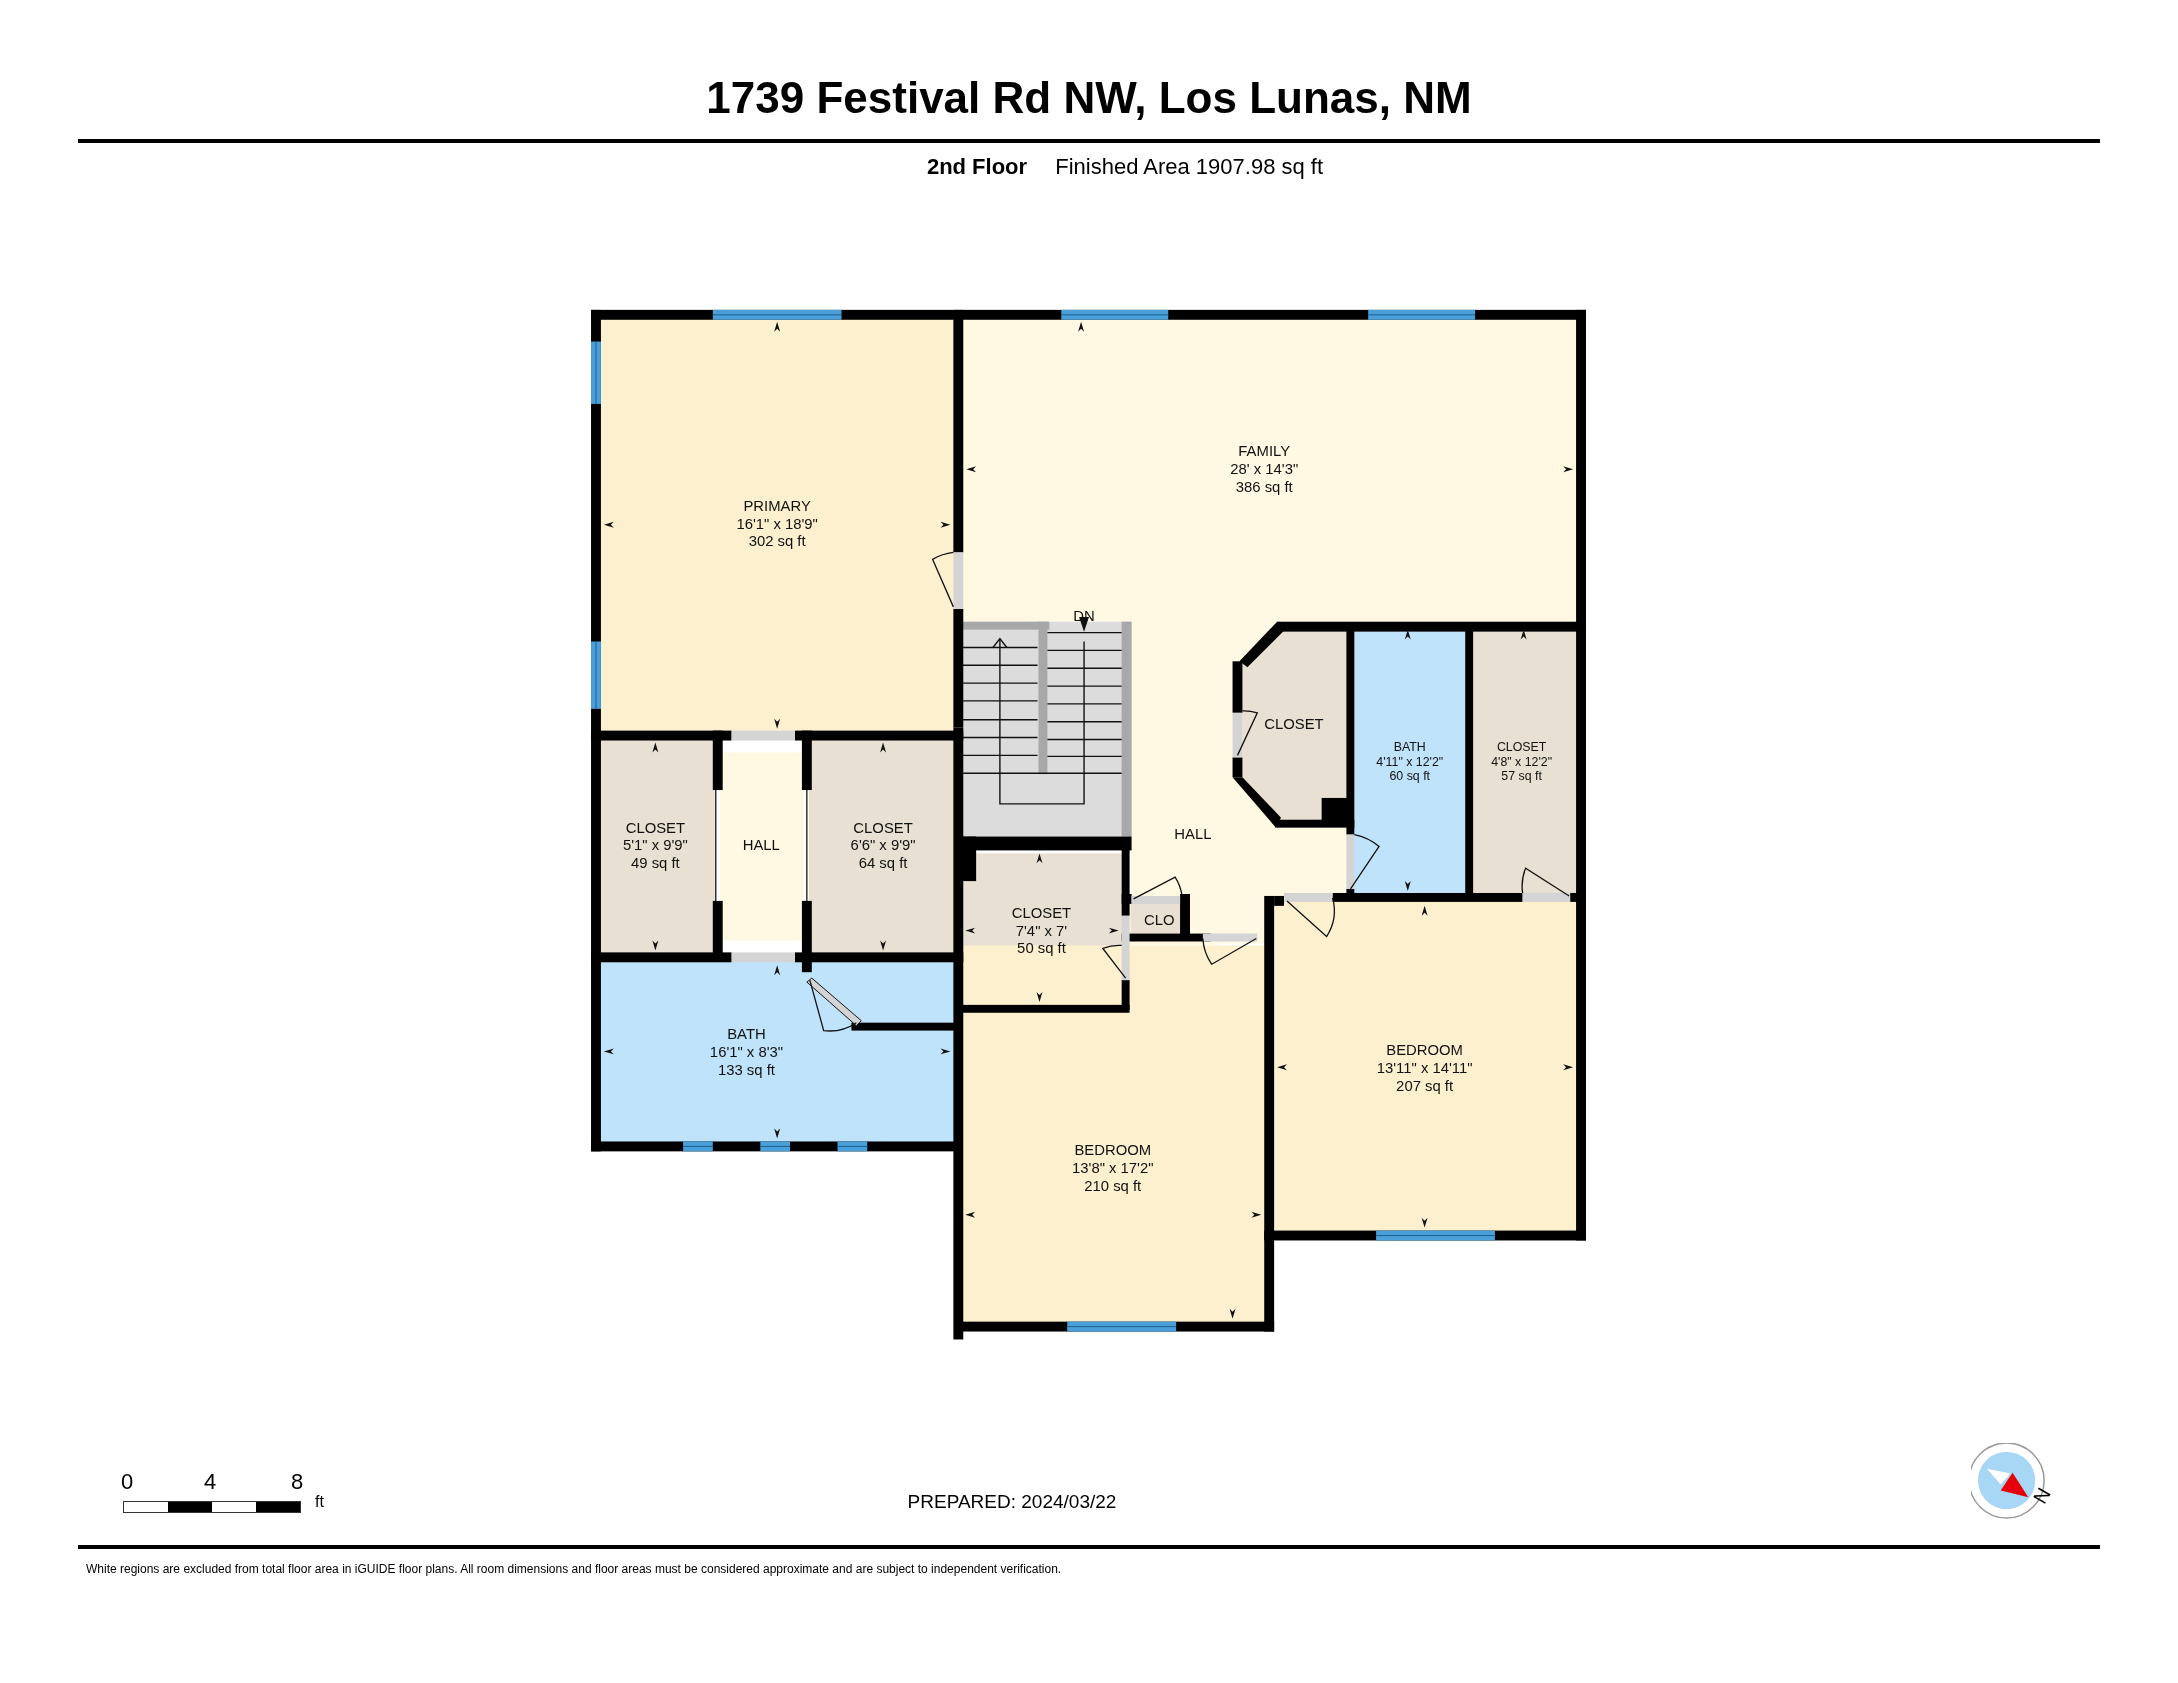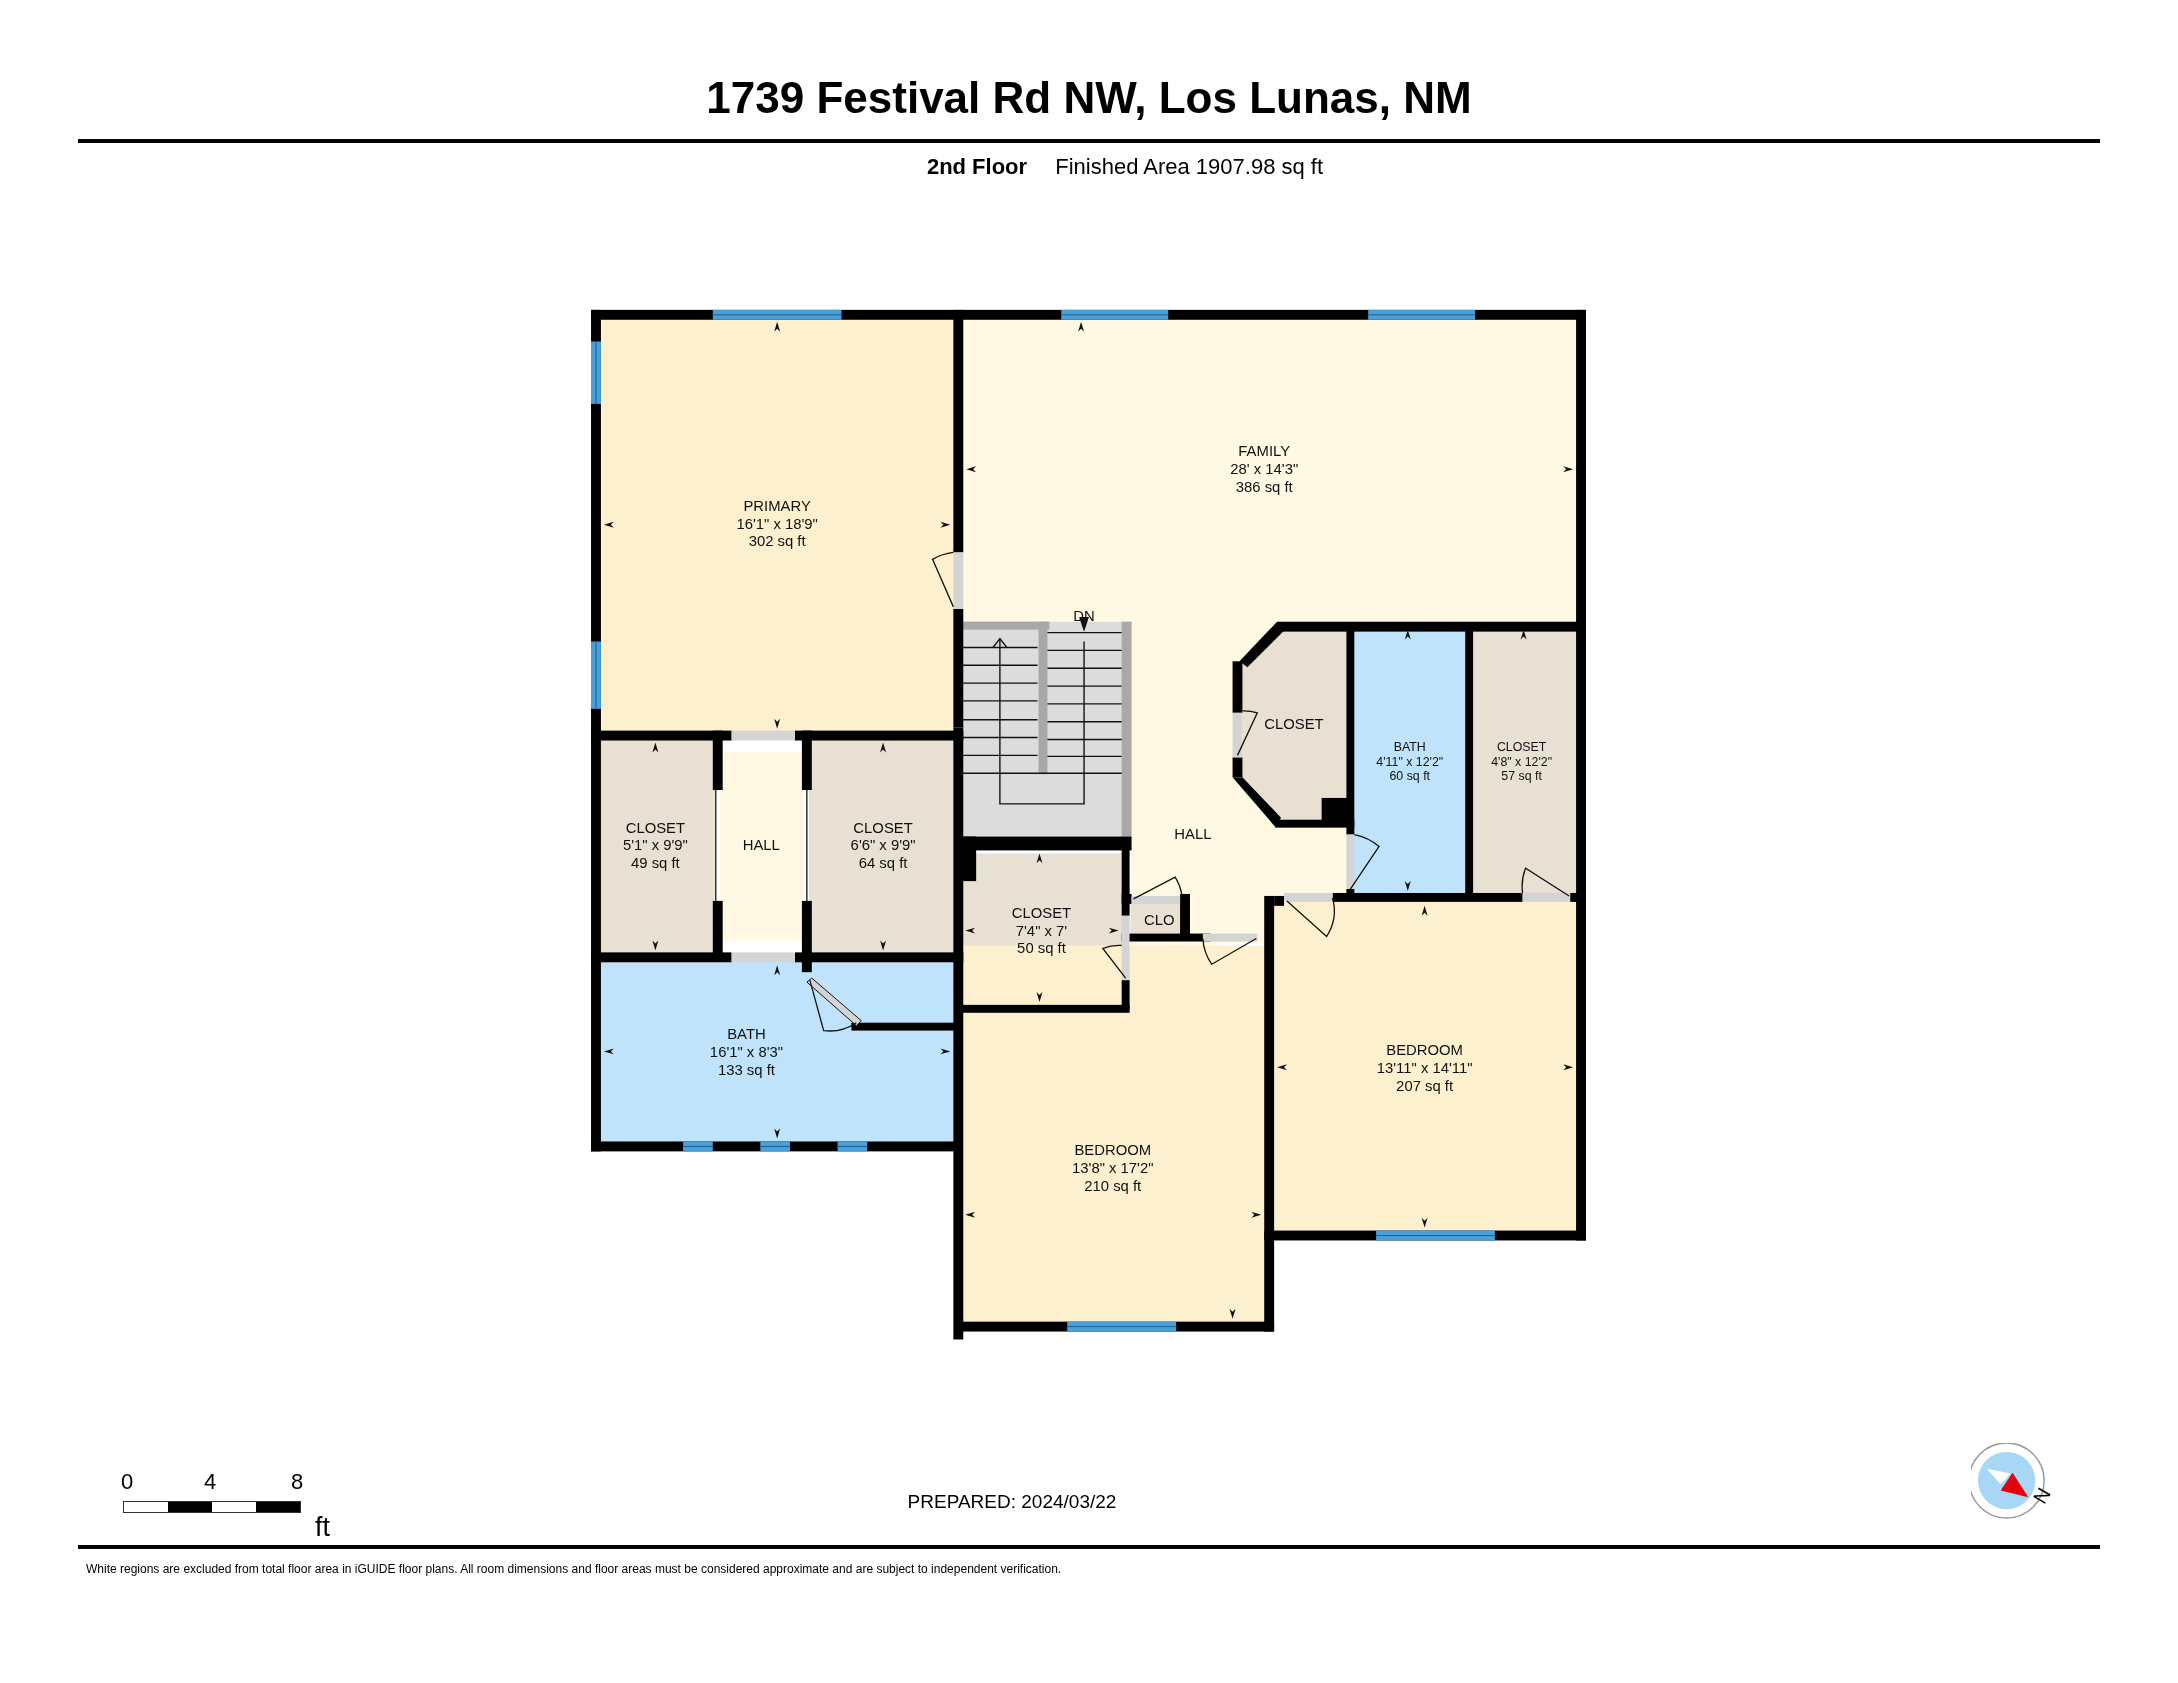--- a/index.html
+++ b/index.html
@@ -8,21 +8,21 @@
   .rule{position:absolute;left:78px;width:2022px;height:4px;background:#000;}
   .floor-info{position:absolute;top:154px;left:0;width:2178px;text-align:center;font-size:22px;padding-left:36px;}
   .floor-info .floor-name{font-weight:bold;margin-right:22px;}
   svg.plan{position:absolute;left:0;top:0;}
   .room-label{font-family:"Liberation Sans",sans-serif;font-size:15px;fill:#111;text-anchor:middle;}
   .room-label.small{font-size:12.5px;}
   .scale{position:absolute;left:121px;top:1469px;width:238px;height:59px;}
   .scale .tick{position:absolute;top:0;font-size:22px;}
   .scale .bar{position:absolute;top:32px;left:2px;width:176px;height:10px;border:1px solid #333;display:flex;}
   .scale .bar span{flex:1;height:100%;}
-  .scale .unit{position:absolute;left:194px;top:24px;font-size:27px;margin-top:19px;}
+  .scale .unit{position:absolute;left:194px;top:24px;font-size:16px;}
   .prepared{position:absolute;left:0;width:2024px;top:1491px;text-align:center;font-size:19px;}
   .compass{position:absolute;left:1971px;top:1443px;width:89px;height:79px;}
   .disclaimer{position:absolute;left:86px;top:1562px;font-size:12px;}
 </style>
 </head>
 <body>
 
 <div class="title">1739 Festival Rd NW, Los Lunas, NM</div>
 <div class="rule" style="top:139px;"></div>
 <div class="floor-info">

